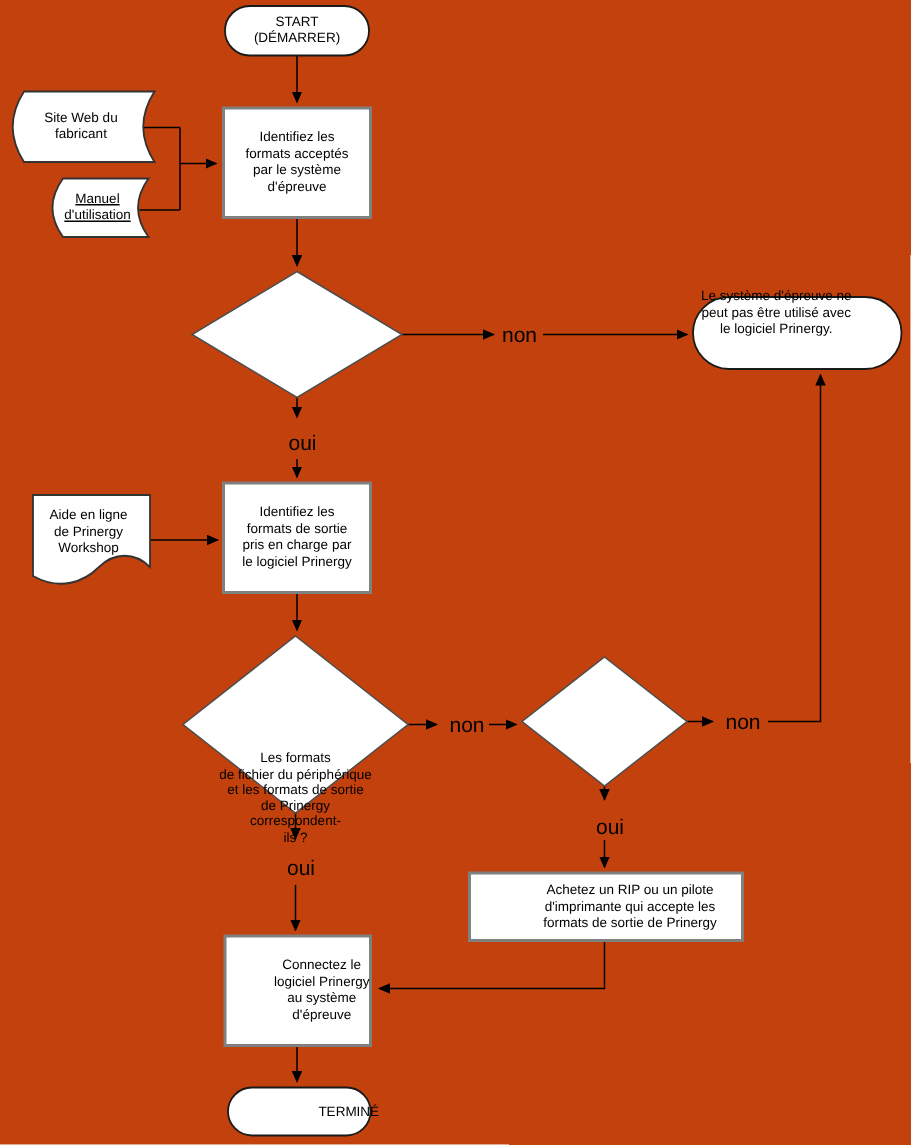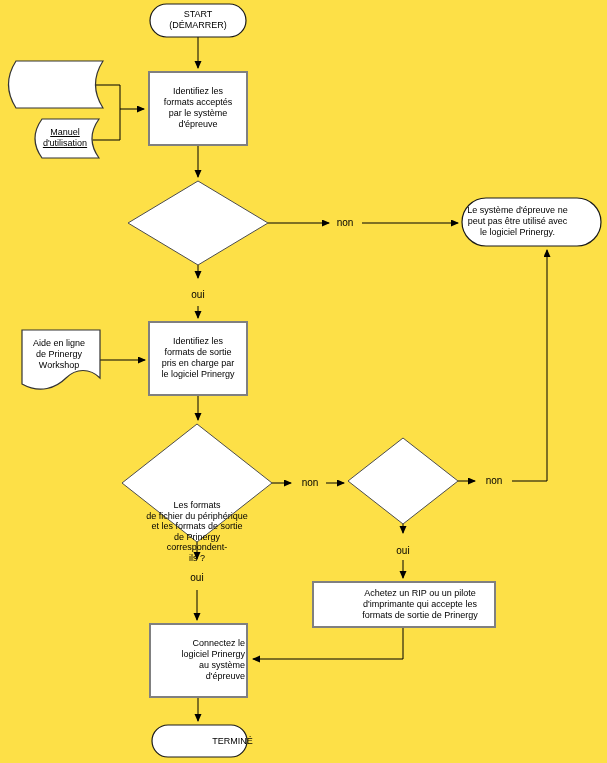--- a/index.html
+++ b/index.html
@@ -5,43 +5,43 @@
   html, body {
     margin: 0;
     padding: 0;
     background: #ffffff;
     font-family: "Liberation Sans", "DejaVu Sans", sans-serif;
   }
   .canvas {
     position: relative;
     width: 607px;
     height: 763px;
-    background: #fde047;
+    background: #c2410c;
     overflow: hidden;
   }
   .layer {
     position: absolute;
     left: 0;
     top: 0;
   }
   .node-text {
     position: absolute;
     font-size: 9px;
     line-height: 11px;
     color: #000000;
     text-align: center;
     white-space: pre-line;
     letter-spacing: 0px;
   }
   .edge-label {
     position: absolute;
-    font-size: 10px;
+    font-size: 14px;
     line-height: 10px;
     color: #000000;
-    text-align: center;
+    text-align: right;
     white-space: nowrap;
   }
   .small-line {
     line-height: 10.5px;
     margin-top: 48px;
   }
 </style>
 </head>
 <body>
 
@@ -103,46 +103,48 @@
     <rect x="313" y="582" width="182" height="45" fill="#ffffff" stroke="#808080" stroke-width="2"></rect>
     <rect x="150" y="624" width="97" height="73" fill="#ffffff" stroke="#808080" stroke-width="2"></rect>
 
     <polygon points="198,181 268,223 198,265 128,223" fill="#ffffff" stroke="#4d4d4d" stroke-width="1"></polygon>
     <polygon points="197,424 272,483 197,542 122,483" fill="#ffffff" stroke="#4d4d4d" stroke-width="1"></polygon>
     <polygon points="403,438 458,481 403,524 348,481" fill="#ffffff" stroke="#4d4d4d" stroke-width="1"></polygon>
   </svg>
 
   <div class="node-text" style="left:150px; top:9px;  width:96px;">START
 (DÉMARRER)</div>
+  <div class="node-text" style="left:6px;   top:73px; width:96px;">Site Web du
+fabricant</div>
   <div class="node-text" style="left:31px;  top:127px; width:68px;text-decoration:underline;">Manuel
 d'utilisation</div>
   <div class="node-text" style="left:149px; top:86px; width:98px;">Identifiez les
 formats acceptés
 par le système
 d'épreuve</div>
-  <div class="node-text" style="left:462px; top:205px; width:111px;">Le système d'épreuve ne
+  <div class="node-text" style="left:462px; top:192px; width:111px;">Le système d'épreuve ne
 peut pas être utilisé avec
 le logiciel Prinergy.</div>
   <div class="node-text" style="left:22px;  top:338px; width:74px;">Aide en ligne
 de Prinergy
 Workshop</div>
   <div class="node-text" style="left:149px; top:336px; width:98px;">Identifiez les
 formats de sortie
 pris en charge par
 le logiciel Prinergy</div>
   <div class="node-text small-line" style="left:117px; top:452px; width:160px;">Les formats
 de fichier du périphérique
 et les formats de sortie
 de Prinergy
 correspondent-
 ils ?</div>
   <div class="node-text" style="left:313px; top:588px; width:214px;">Achetez un RIP ou un pilote
 d'imprimante qui accepte les
 formats de sortie de Prinergy</div>
-  <div class="node-text" style="left:148px; top:638px; width:97px;text-align:right;">Connectez le
+  <div class="node-text" style="left:166px; top:638px; width:97px;">Connectez le
 logiciel Prinergy
 au système
 d'épreuve</div>
   <div class="node-text" style="left:152px; top:736px; width:95px;margin-left:33px;">TERMINÉ</div>
 
   <div class="edge-label" style="left:332px; top:218px; width:26px;">non</div>
   <div class="edge-label" style="left:185px; top:290px; width:26px;">oui</div>
   <div class="edge-label" style="left:297px; top:478px; width:26px;">non</div>
   <div class="edge-label" style="left:184px; top:573px; width:26px;">oui</div>
   <div class="edge-label" style="left:481px; top:476px; width:26px;">non</div>

